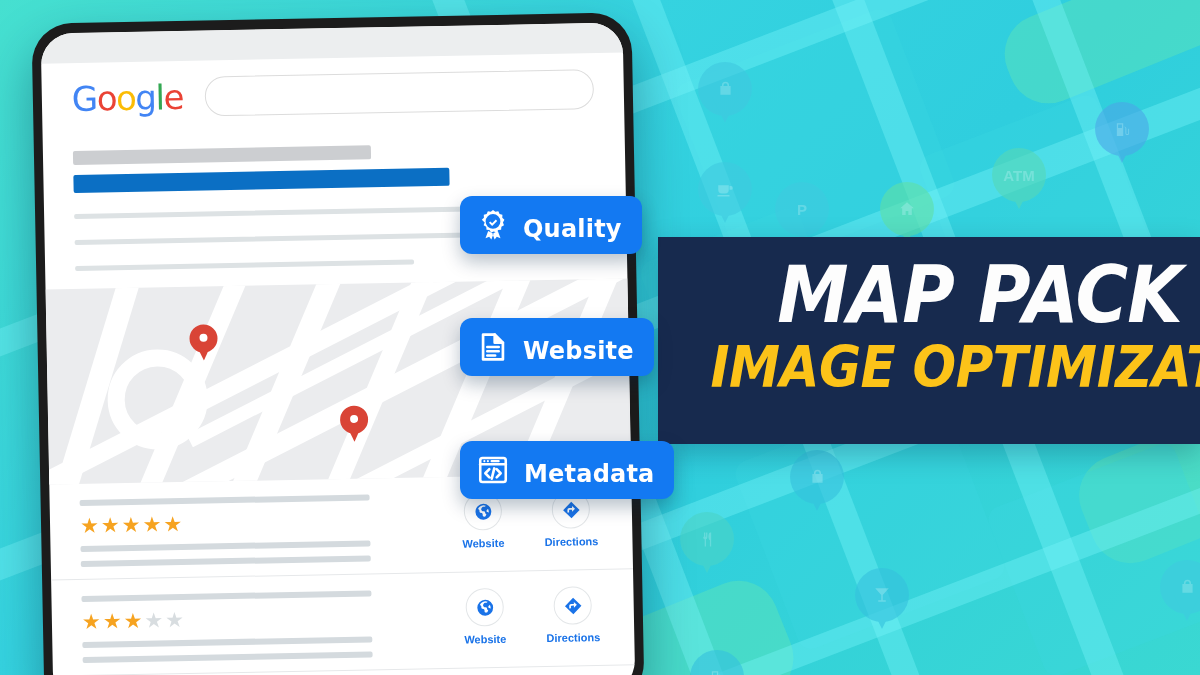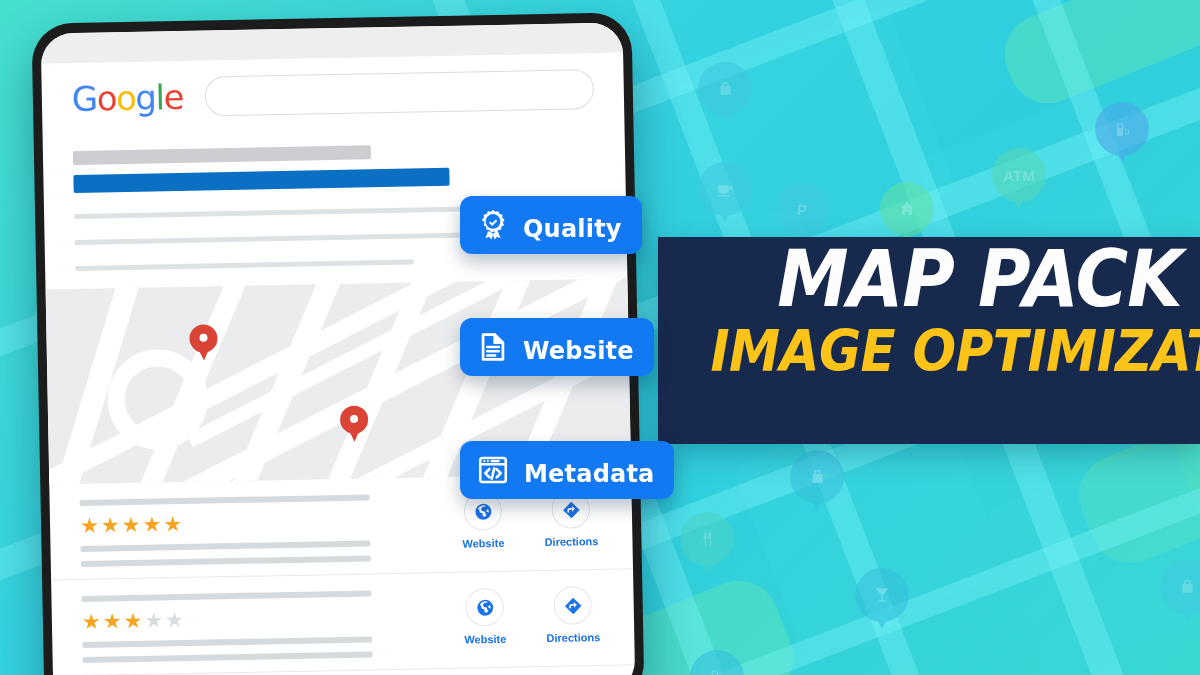--- a/index.html
+++ b/index.html
@@ -172,21 +172,21 @@
   .badge svg { display:block; }
   #badge-quality  { left:460px; top:196px; }
   #badge-format   { left:460px; top:318px; }
   #badge-metadata { left:460px; top:441px;gap:14px; }
 
   
   #title-panel {
     position:absolute; z-index:30;
     left:658px; top:237px; width:542px; height:207px;
     background:#172a4e;
-    padding:4px 18px 0 0;
+    padding:20px 18px 0 0;
     text-align:right;
     box-shadow:0 10px 26px rgba(0,30,60,0.25);
   }
   #title-main {
     font-family:"DejaVu Sans", sans-serif;
     font-weight:700; font-style:italic;
     color:#fdfdfd;
     font-size:78px; line-height:0.98;
     letter-spacing:-1px;
     transform:scaleX(0.92);

